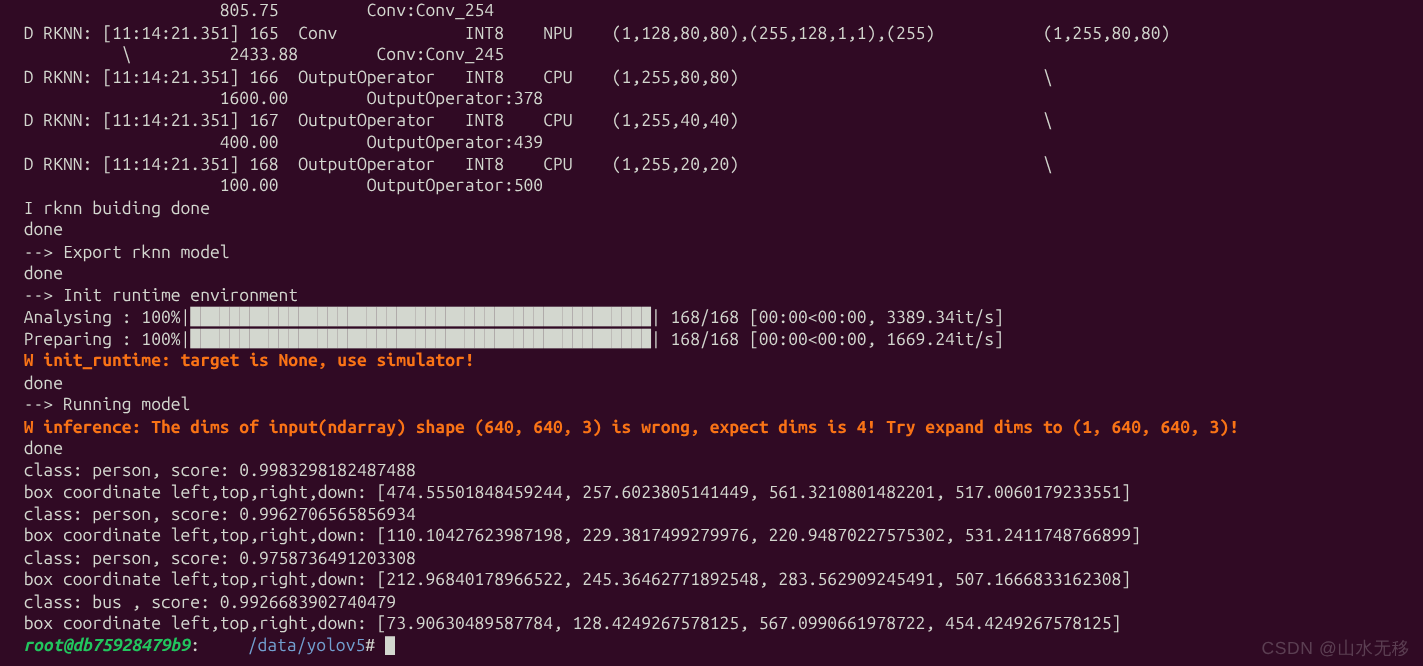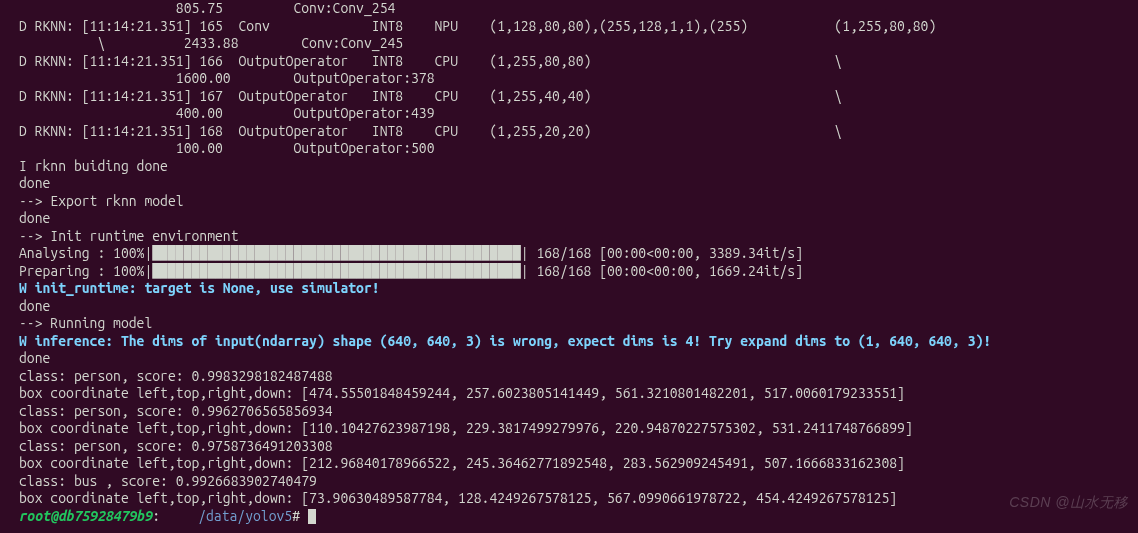--- a/index.html
+++ b/index.html
@@ -9,30 +9,29 @@
       font-family: "Ubuntu Mono", "DejaVu Sans Mono", Consolas, monospace;
       font-size: 14px;
       line-height: 17.5px;
       white-space: pre;
       width: 1138px;
       height: 533px;
       overflow: hidden;
       position: relative;
     }
     .term { position: absolute; top: 0; left: 19px; }
-    .warn { color: #7dd3fc; font-weight: bold; }
+    .warn { color: #f97316; font-weight: bold; }
     .prompt-user { color: #22c55e; font-weight: bold; font-style: italic; }
     .prompt-path { color: #729fcf; font-weight: normal; margin-left: 38px; }
     .cursor { display: inline-block; width: 8px; height: 15px; background: #d3d7cf; vertical-align: text-bottom; }
     .watermark {
-      position: absolute; right: 10px; bottom: 22px;
+      position: absolute; right: 10px; bottom: 6px;
       color: rgba(220,220,220,0.25);
       font-family: sans-serif; font-size: 14px; letter-spacing: 0.5px;
       pointer-events: none;
-      font-style: italic;
     }
   </style>
 </head>
 <body>
 
 
 
 <div class="term"><div><span>                    805.75         Conv:Conv_254</span></div><div><span>D RKNN: [11:14:21.351] 165  Conv             INT8    NPU    (1,128,80,80),(255,128,1,1),(255)           (1,255,80,80)</span></div><div><span>          \          2433.88        Conv:Conv_245</span></div><div><span>D RKNN: [11:14:21.351] 166  OutputOperator   INT8    CPU    (1,255,80,80)                               \</span></div><div><span>                    1600.00        OutputOperator:378</span></div><div><span>D RKNN: [11:14:21.351] 167  OutputOperator   INT8    CPU    (1,255,40,40)                               \</span></div><div><span>                    400.00         OutputOperator:439</span></div><div><span>D RKNN: [11:14:21.351] 168  OutputOperator   INT8    CPU    (1,255,20,20)                               \</span></div><div><span>                    100.00         OutputOperator:500</span></div><div><span>I rknn buiding done</span></div><div><span>done</span></div><div><span>--&gt; Export rknn model</span></div><div><span>done</span></div><div><span>--&gt; Init runtime environment</span></div><div><span>Analysing : 100%|███████████████████████████████████████████████| 168/168 [00:00&lt;00:00, 3389.34it/s]</span></div><div><span>Preparing : 100%|███████████████████████████████████████████████| 168/168 [00:00&lt;00:00, 1669.24it/s]</span></div><div><span class="warn">W init_runtime: target is None, use simulator!</span></div><div><span>done</span></div><div><span>--&gt; Running model</span></div><div><span class="warn">W inference: The dims of input(ndarray) shape (640, 640, 3) is wrong, expect dims is 4! Try expand dims to (1, 640, 640, 3)!</span></div><div><span>done</span></div><div><span>class: person, score: 0.9983298182487488</span></div><div><span>box coordinate left,top,right,down: [474.55501848459244, 257.6023805141449, 561.3210801482201, 517.0060179233551]</span></div><div><span>class: person, score: 0.9962706565856934</span></div><div><span>box coordinate left,top,right,down: [110.10427623987198, 229.3817499279976, 220.94870227575302, 531.2411748766899]</span></div><div><span>class: person, score: 0.9758736491203308</span></div><div><span>box coordinate left,top,right,down: [212.96840178966522, 245.36462771892548, 283.562909245491, 507.1666833162308]</span></div><div><span>class: bus , score: 0.9926683902740479</span></div><div><span>box coordinate left,top,right,down: [73.90630489587784, 128.4249267578125, 567.0990661978722, 454.4249267578125]</span></div><div><span class="prompt-user">root@db75928479b9</span><span>:</span><span class="prompt-path">/data/yolov5</span><span>#</span> <span class="cursor"></span></div></div>
 <div class="watermark">CSDN @山水无移</div>
 

